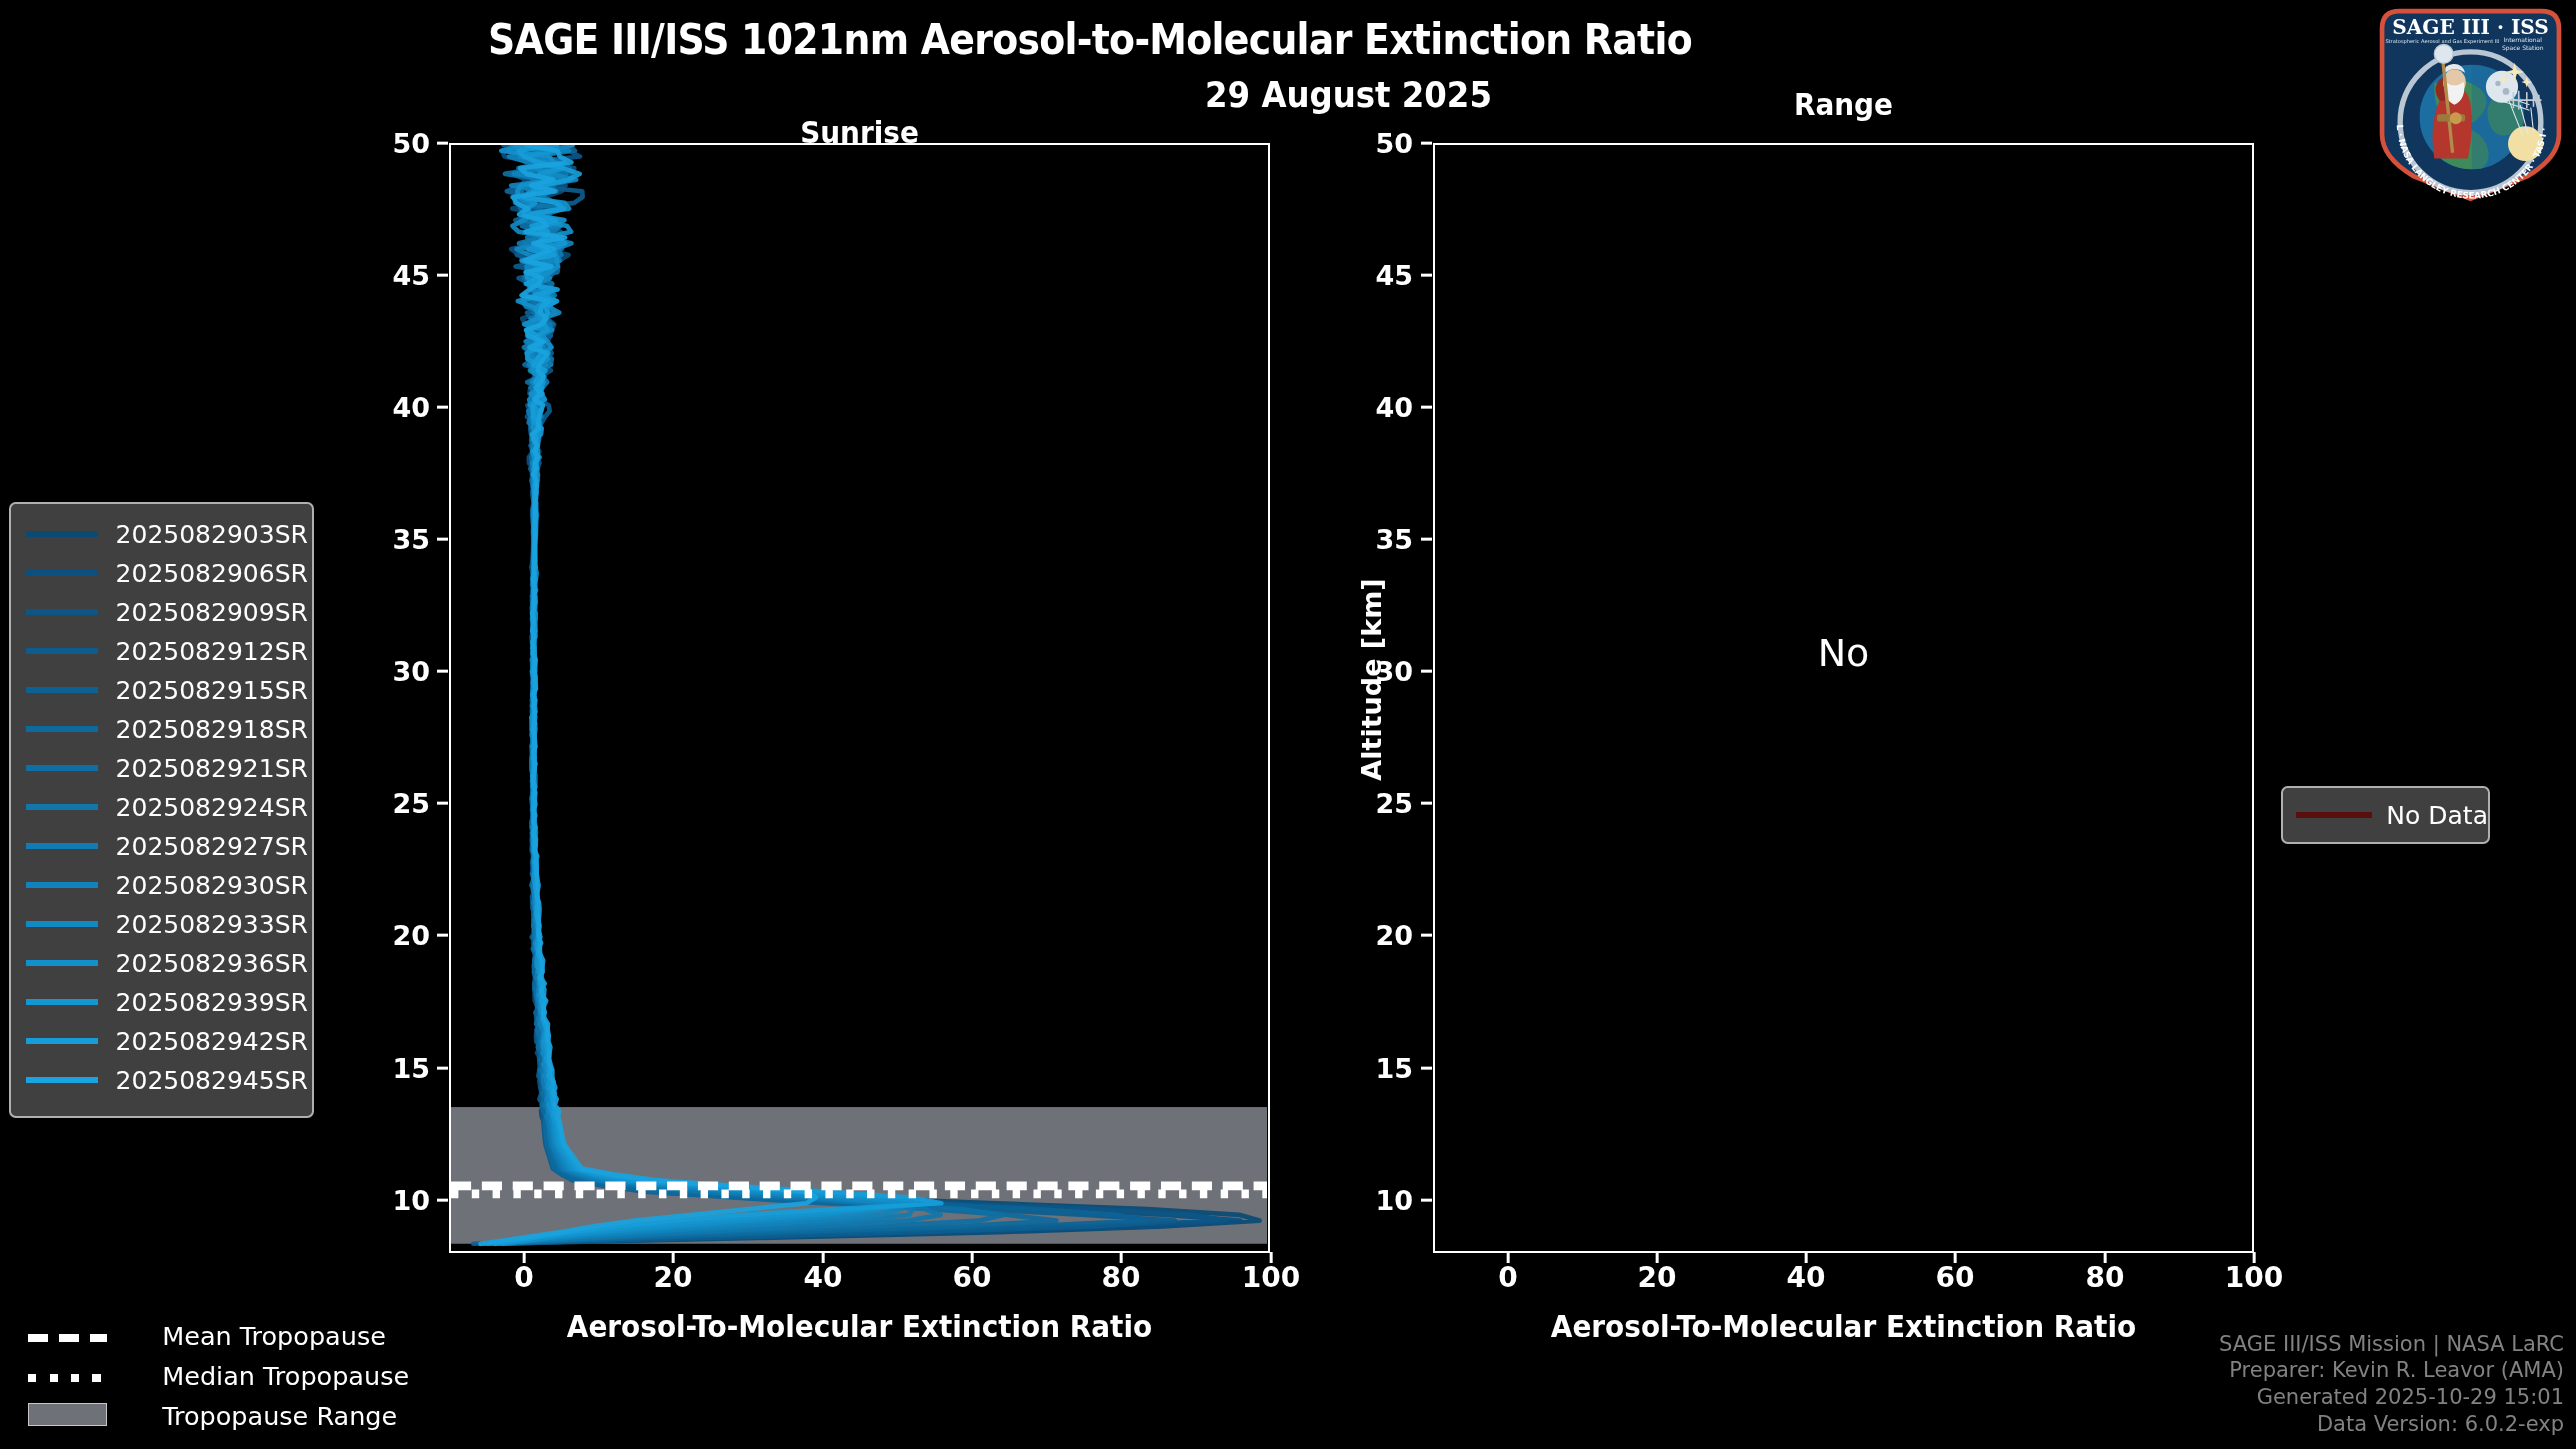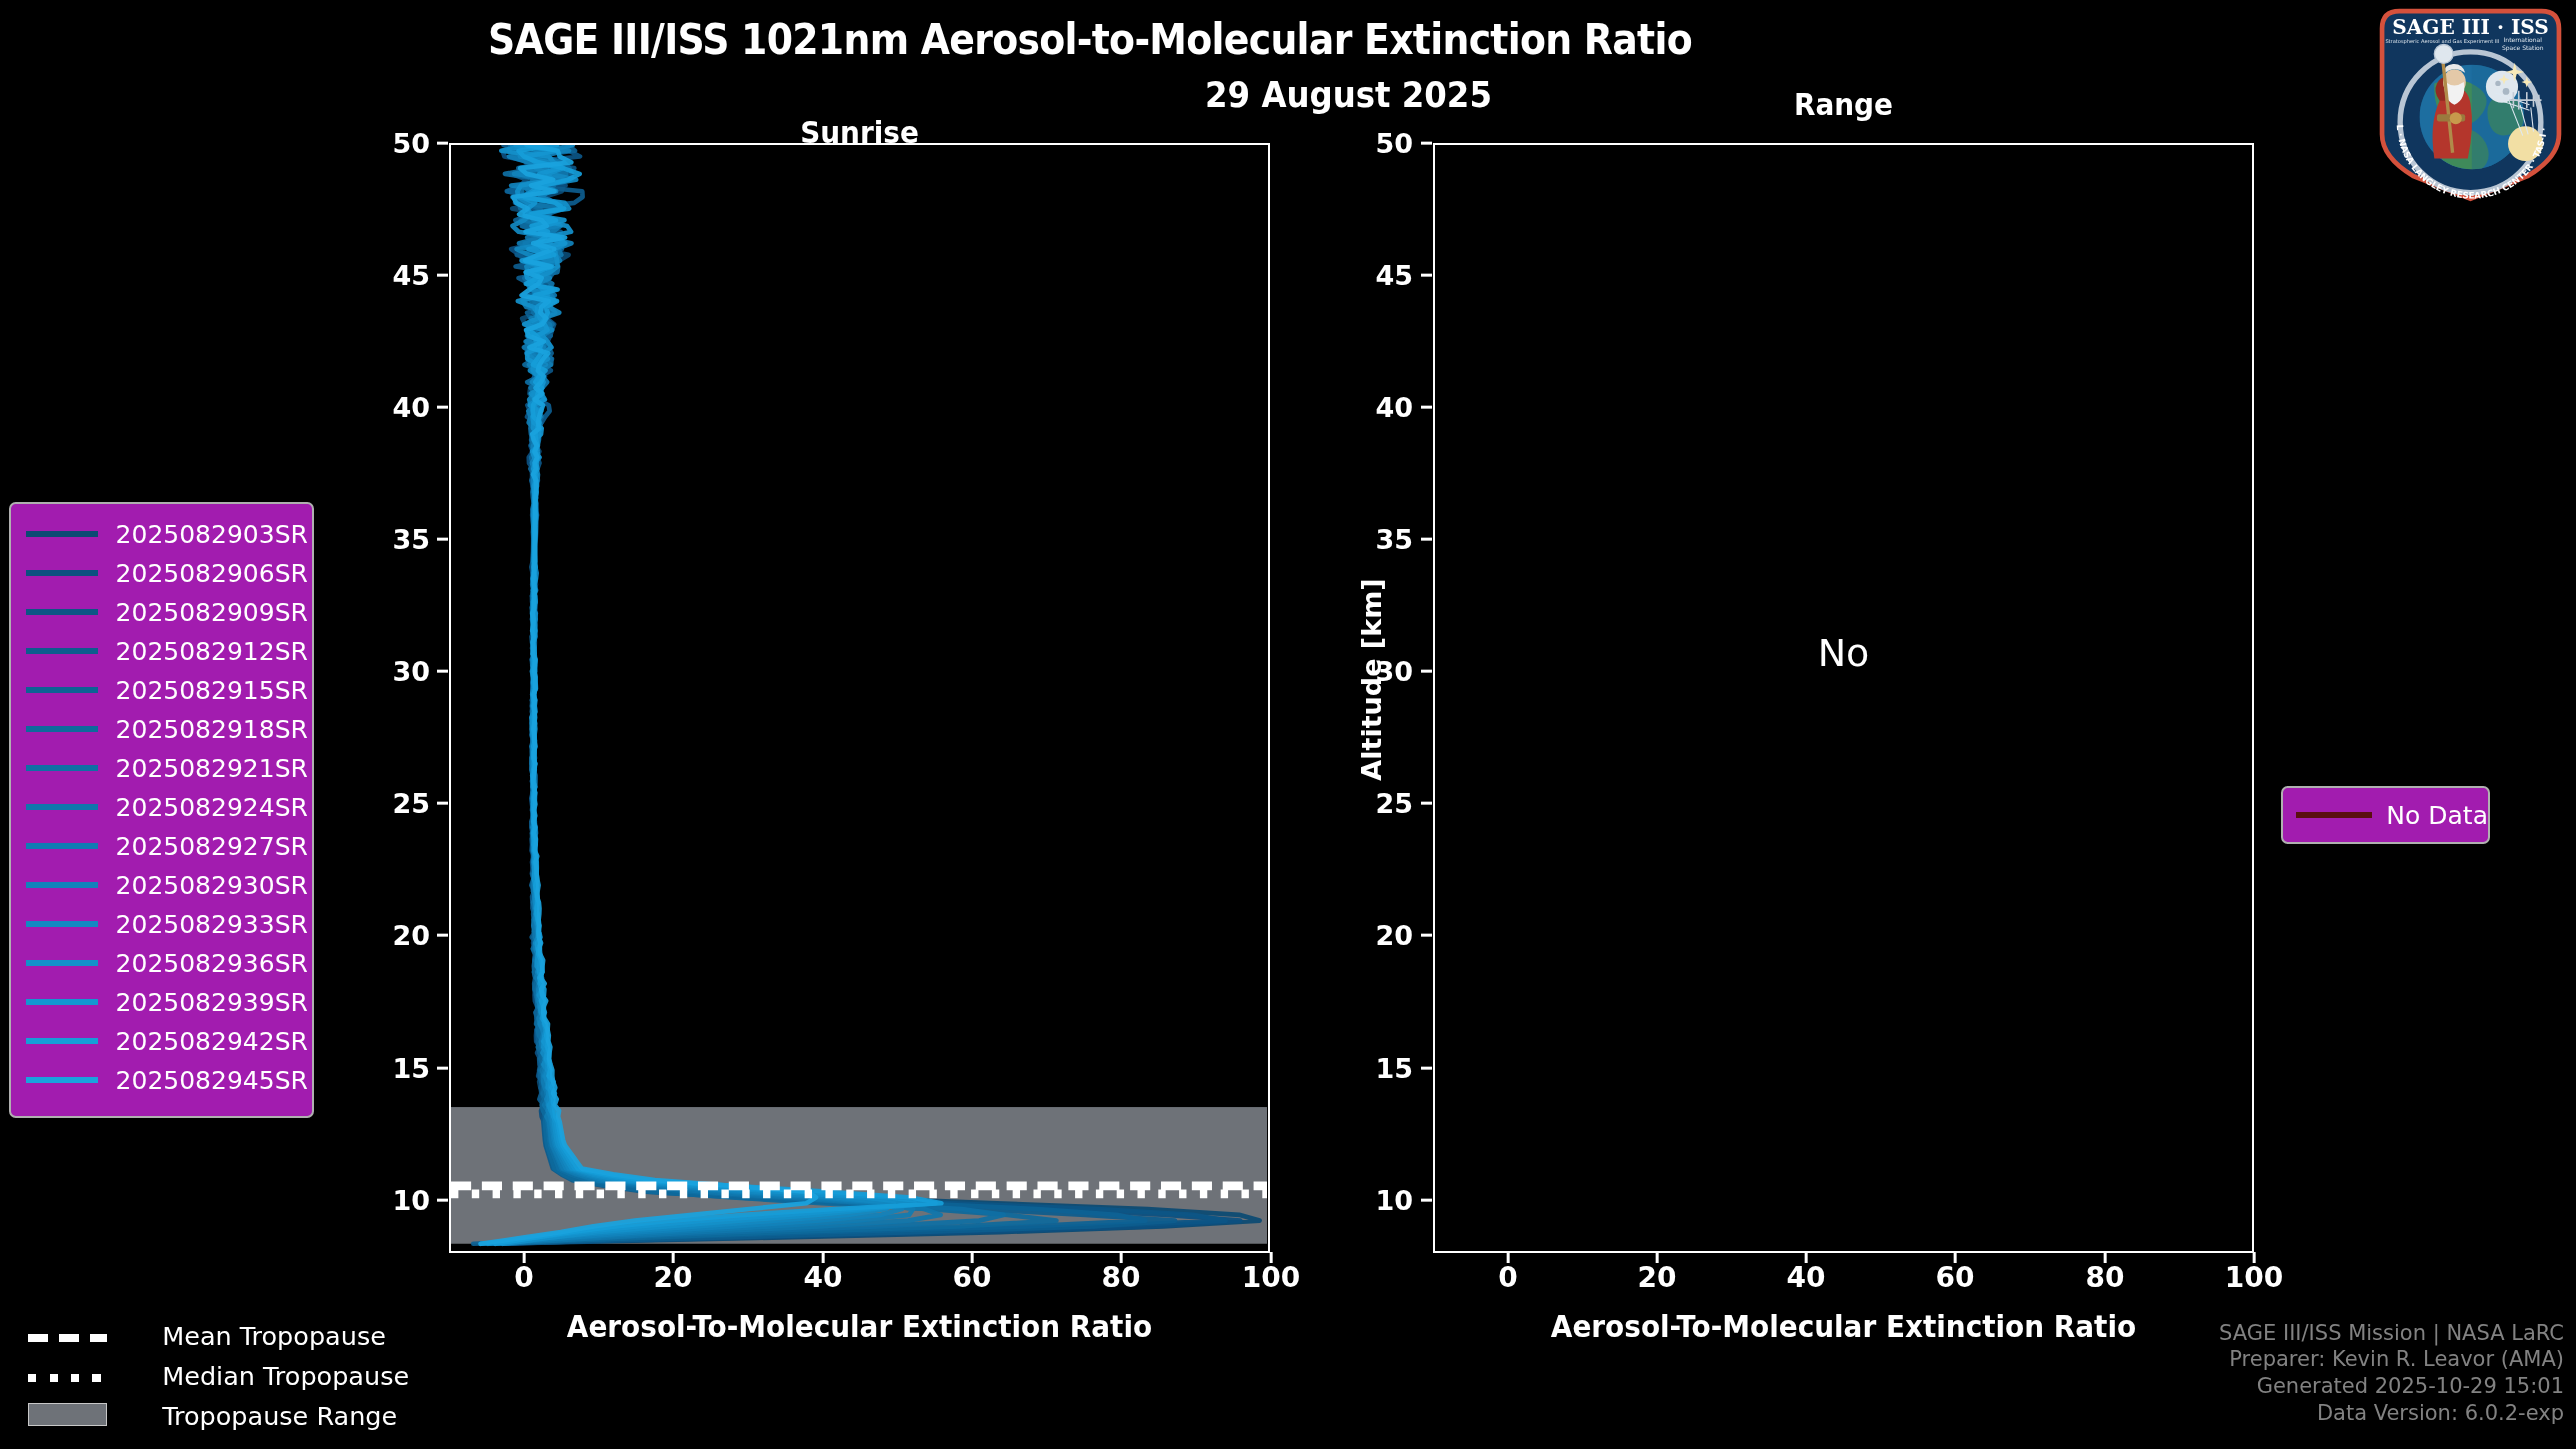--- a/index.html
+++ b/index.html
@@ -36,21 +36,21 @@
          font-weight:bold;font-size:27px;text-align:right;width:81px;
          transform:translateY(-50%);}
   .ytick-mark{position:absolute;width:10.7px;height:2.7px;background:#fff;
          transform:translateY(-50%);}
   .xtick{position:absolute;font-family:"DejaVu Sans","Liberation Sans",sans-serif;
          font-weight:bold;font-size:28px;text-align:center;width:101px;
          transform:translateX(-50%);top:1261px;}
   .xtick-mark{position:absolute;width:2.7px;height:10.7px;background:#fff;
          top:1252px;transform:translateX(-50%);}
   
-  .legendbox{border:2px solid #b0b0b0;border-radius:6.7px;background:#a21caf;
+  .legendbox{border:2px solid #b0b0b0;border-radius:6.7px;background:#404040;
         box-sizing:border-box;}
   #series-legend{left:9.4px;top:502px;width:305px;height:616px;padding:10.7px 0;}
   .legend-row{display:flex;align-items:center;height:39px;}
   .legend-swatch{width:72px;height:6px;margin-left:14.8px;margin-right:17.4px;
         flex:0 0 auto;}
   .legend-text{font-family:"DejaVu Sans","Liberation Sans",sans-serif;
         font-size:25px;color:#fff;white-space:nowrap;}
   #nodata-legend{left:2281px;top:786px;width:209px;height:58px;
         display:flex;align-items:center;}
   #nodata-swatch{width:79px;height:6px;margin-left:13.4px;margin-right:14.8px;
@@ -64,21 +64,21 @@
   .dashkey{background:repeating-linear-gradient(to right,#fff 0 20px,
         transparent 20px 31px);height:7.4px;margin-top:4px;}
   .dotkey{background:repeating-linear-gradient(to right,#fff 0 8px,
         transparent 8px 21.5px);height:7.4px;margin-top:4px;}
   .rangekey{background:#6e7278;border:1.3px solid #c8c8c8;height:23px;
         margin-top:-3.4px;box-sizing:border-box;}
   
   #no-sunsets{left:1433px;top:631px;width:821px;text-align:center;
         font-size:38px;line-height:1.18;color:#fff;}
   
-  #credits{right:12px;bottom:22px;text-align:right;color:#828282;
+  #credits{right:12px;bottom:11px;text-align:right;color:#828282;
         font-size:21px;line-height:1.28;}
   
   #logo{right:5.4px;top:2.7px;width:201px;height:201px;}
 </style>
 </head>
 <body>
 
 <div class="abs" id="main-title">SAGE III/ISS 1021nm Aerosol-to-Molecular Extinction Ratio</div>
 <div class="abs" id="sub-date">29 August 2025</div>
 <div class="abs panel-title" id="title-sunrise">Sunrise</div>

